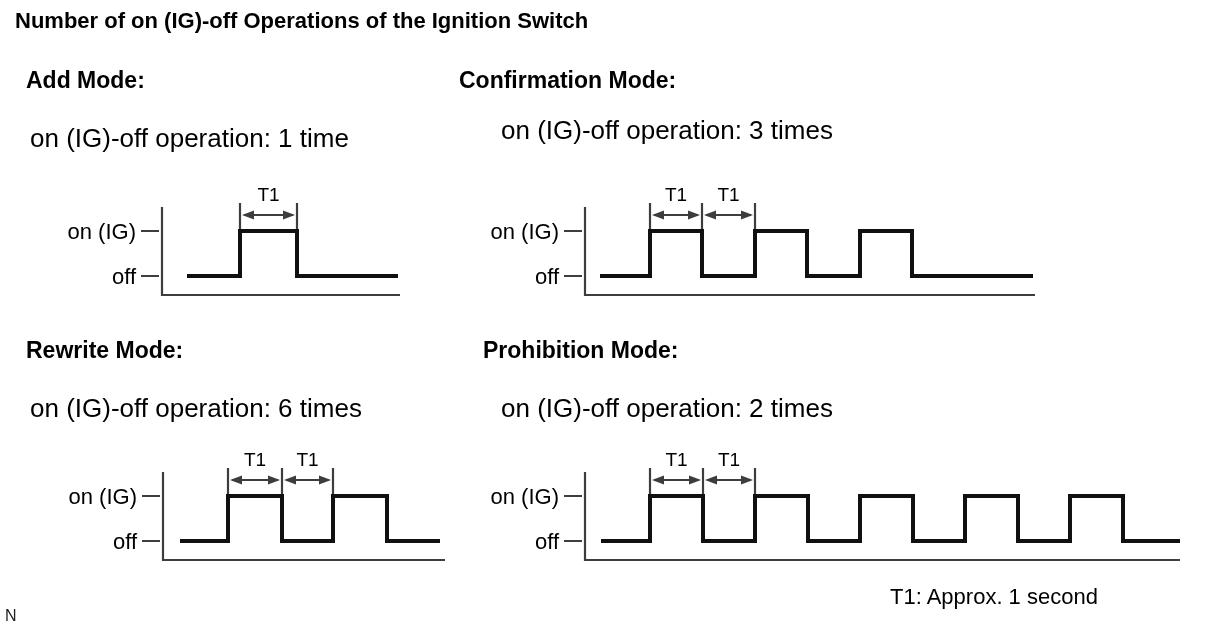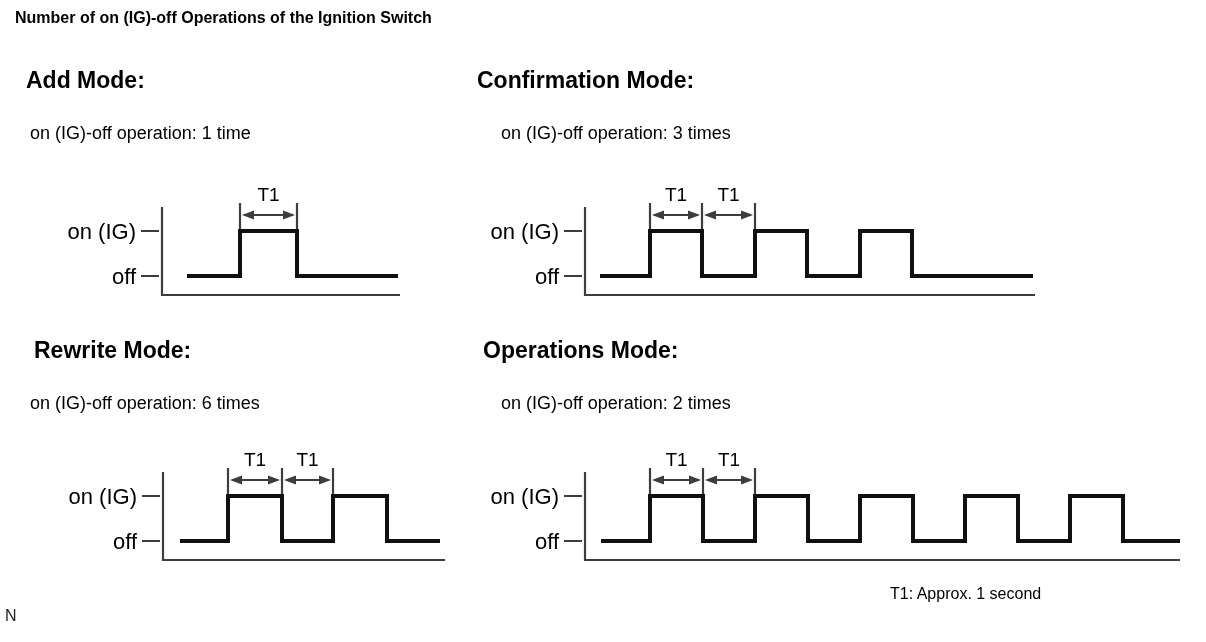--- a/index.html
+++ b/index.html
@@ -2,24 +2,24 @@
 <html><head>
 <meta charset="utf-8">
 <style>
   html,body{margin:0;padding:0;}
   body{
     width:1206px;height:642px;position:relative;overflow:hidden;
     background:#ffffff;color:#000;
     font-family:"Liberation Sans", sans-serif;
   }
   .abs{position:absolute;}
-  .figure-title{font-size:16px;font-weight:bold;white-space:nowrap;line-height:1.1;}
+  .figure-title{font-size:22px;font-weight:bold;white-space:nowrap;line-height:1.1;}
   .mode-name{font-size:23px;font-weight:bold;white-space:nowrap;line-height:1.1;text-align:center;}
-  .mode-op{font-size:18px;white-space:nowrap;line-height:1.1;}
-  .footnote{font-size:16px;white-space:nowrap;line-height:1.1;}
+  .mode-op{font-size:26px;white-space:nowrap;line-height:1.1;}
+  .footnote{font-size:22px;white-space:nowrap;line-height:1.1;}
   .marker{font-size:16px;color:#222;line-height:1;}
   svg{display:block;overflow:visible;}
   svg text{font-family:"Liberation Sans", sans-serif;fill:#000;}
   .lvl{font-size:22px;}
   .t1{font-size:19px;}
   .thin{stroke:#3d3d3d;stroke-width:2.2;fill:none;}
   .wave{stroke:#101010;stroke-width:4;fill:none;stroke-linejoin:miter;}
   .ah{fill:#3d3d3d;stroke:none;}
 </style>
 </head>
@@ -38,63 +38,63 @@
       <text x="36" y="99" class="lvl" text-anchor="end">off</text>
       <path d="M87 91 H140 V46 H197 V91 H298" class="wave"></path>
       <path d="M140 18 V44" class="thin"></path>
       <path d="M197 18 V44" class="thin"></path>
       <path d="M144 30 H193" class="thin"></path>
       <path d="M142 30 l12 -4.5 v9 z" class="ah"></path>
       <path d="M195 30 l-12 -4.5 v9 z" class="ah"></path>
       <text x="168.5" y="16" class="t1" text-anchor="middle">T1</text>
     </svg>
 
-  <div class="mode-name abs" style="left:477px;top:68px">Confirmation Mode:</div>
-  <div class="mode-op abs" style="left:501px;top:124px">on (IG)-off operation: 3 times</div>
+  <div class="mode-name abs" style="left:459px;top:68px">Confirmation Mode:</div>
+  <div class="mode-op abs" style="left:501px;top:116px">on (IG)-off operation: 3 times</div>
   <svg id="wf1" class="abs" style="left:485px;top:185px" width="550" height="115" viewBox="0 0 550 115">
       <path d="M100 22 V110 H550" class="thin"></path>
       <path d="M79 46 H97 M79 91 H97" class="thin"></path>
       <text x="74" y="54" class="lvl" text-anchor="end">on (IG)</text>
       <text x="74" y="99" class="lvl" text-anchor="end">off</text>
       <path d="M115 91 H165 V46 H217 V91 H270 V46 H322 V91 H375 V46 H427 V91 H548" class="wave"></path>
       <path d="M165 18 V44" class="thin"></path>
       <path d="M217 18 V44" class="thin"></path>
       <path d="M270 18 V44" class="thin"></path>
       <path d="M169 30 H213" class="thin"></path>
       <path d="M167 30 l12 -4.5 v9 z" class="ah"></path>
       <path d="M215 30 l-12 -4.5 v9 z" class="ah"></path>
       <text x="191" y="16" class="t1" text-anchor="middle">T1</text>
       <path d="M221 30 H266" class="thin"></path>
       <path d="M219 30 l12 -4.5 v9 z" class="ah"></path>
       <path d="M268 30 l-12 -4.5 v9 z" class="ah"></path>
       <text x="243.5" y="16" class="t1" text-anchor="middle">T1</text>
     </svg>
 
-  <div class="mode-name abs" style="left:34px;top:338px">Rewrite Mode:</div>
+  <div class="mode-name abs" style="left:26px;top:338px">Rewrite Mode:</div>
   <div class="mode-op abs" style="left:30px;top:394px">on (IG)-off operation: 6 times</div>
   <svg id="wf2" class="abs" style="left:100px;top:450px" width="345" height="115" viewBox="0 0 345 115">
       <path d="M63 22 V110 H345" class="thin"></path>
       <path d="M42 46 H60 M42 91 H60" class="thin"></path>
       <text x="37" y="54" class="lvl" text-anchor="end">on (IG)</text>
       <text x="37" y="99" class="lvl" text-anchor="end">off</text>
       <path d="M80 91 H128 V46 H182 V91 H233 V46 H287 V91 H340" class="wave"></path>
       <path d="M128 18 V44" class="thin"></path>
       <path d="M182 18 V44" class="thin"></path>
       <path d="M233 18 V44" class="thin"></path>
       <path d="M132 30 H178" class="thin"></path>
       <path d="M130 30 l12 -4.5 v9 z" class="ah"></path>
       <path d="M180 30 l-12 -4.5 v9 z" class="ah"></path>
       <text x="155" y="16" class="t1" text-anchor="middle">T1</text>
       <path d="M186 30 H229" class="thin"></path>
       <path d="M184 30 l12 -4.5 v9 z" class="ah"></path>
       <path d="M231 30 l-12 -4.5 v9 z" class="ah"></path>
       <text x="207.5" y="16" class="t1" text-anchor="middle">T1</text>
     </svg>
 
-  <div class="mode-name abs" style="left:483px;top:338px">Operations Mode:</div>
+  <div class="mode-name abs" style="left:483px;top:338px">Prohibition Mode:</div>
   <div class="mode-op abs" style="left:501px;top:394px">on (IG)-off operation: 2 times</div>
   <svg id="wf3" class="abs" style="left:485px;top:450px" width="695" height="115" viewBox="0 0 695 115">
       <path d="M100 22 V110 H695" class="thin"></path>
       <path d="M79 46 H97 M79 91 H97" class="thin"></path>
       <text x="74" y="54" class="lvl" text-anchor="end">on (IG)</text>
       <text x="74" y="99" class="lvl" text-anchor="end">off</text>
       <path d="M116 91 H165 V46 H218 V91 H270 V46 H323 V91 H375 V46 H428 V91 H480 V46 H533 V91 H585 V46 H638 V91 H695" class="wave"></path>
       <path d="M165 18 V44" class="thin"></path>
       <path d="M218 18 V44" class="thin"></path>
       <path d="M270 18 V44" class="thin"></path>

